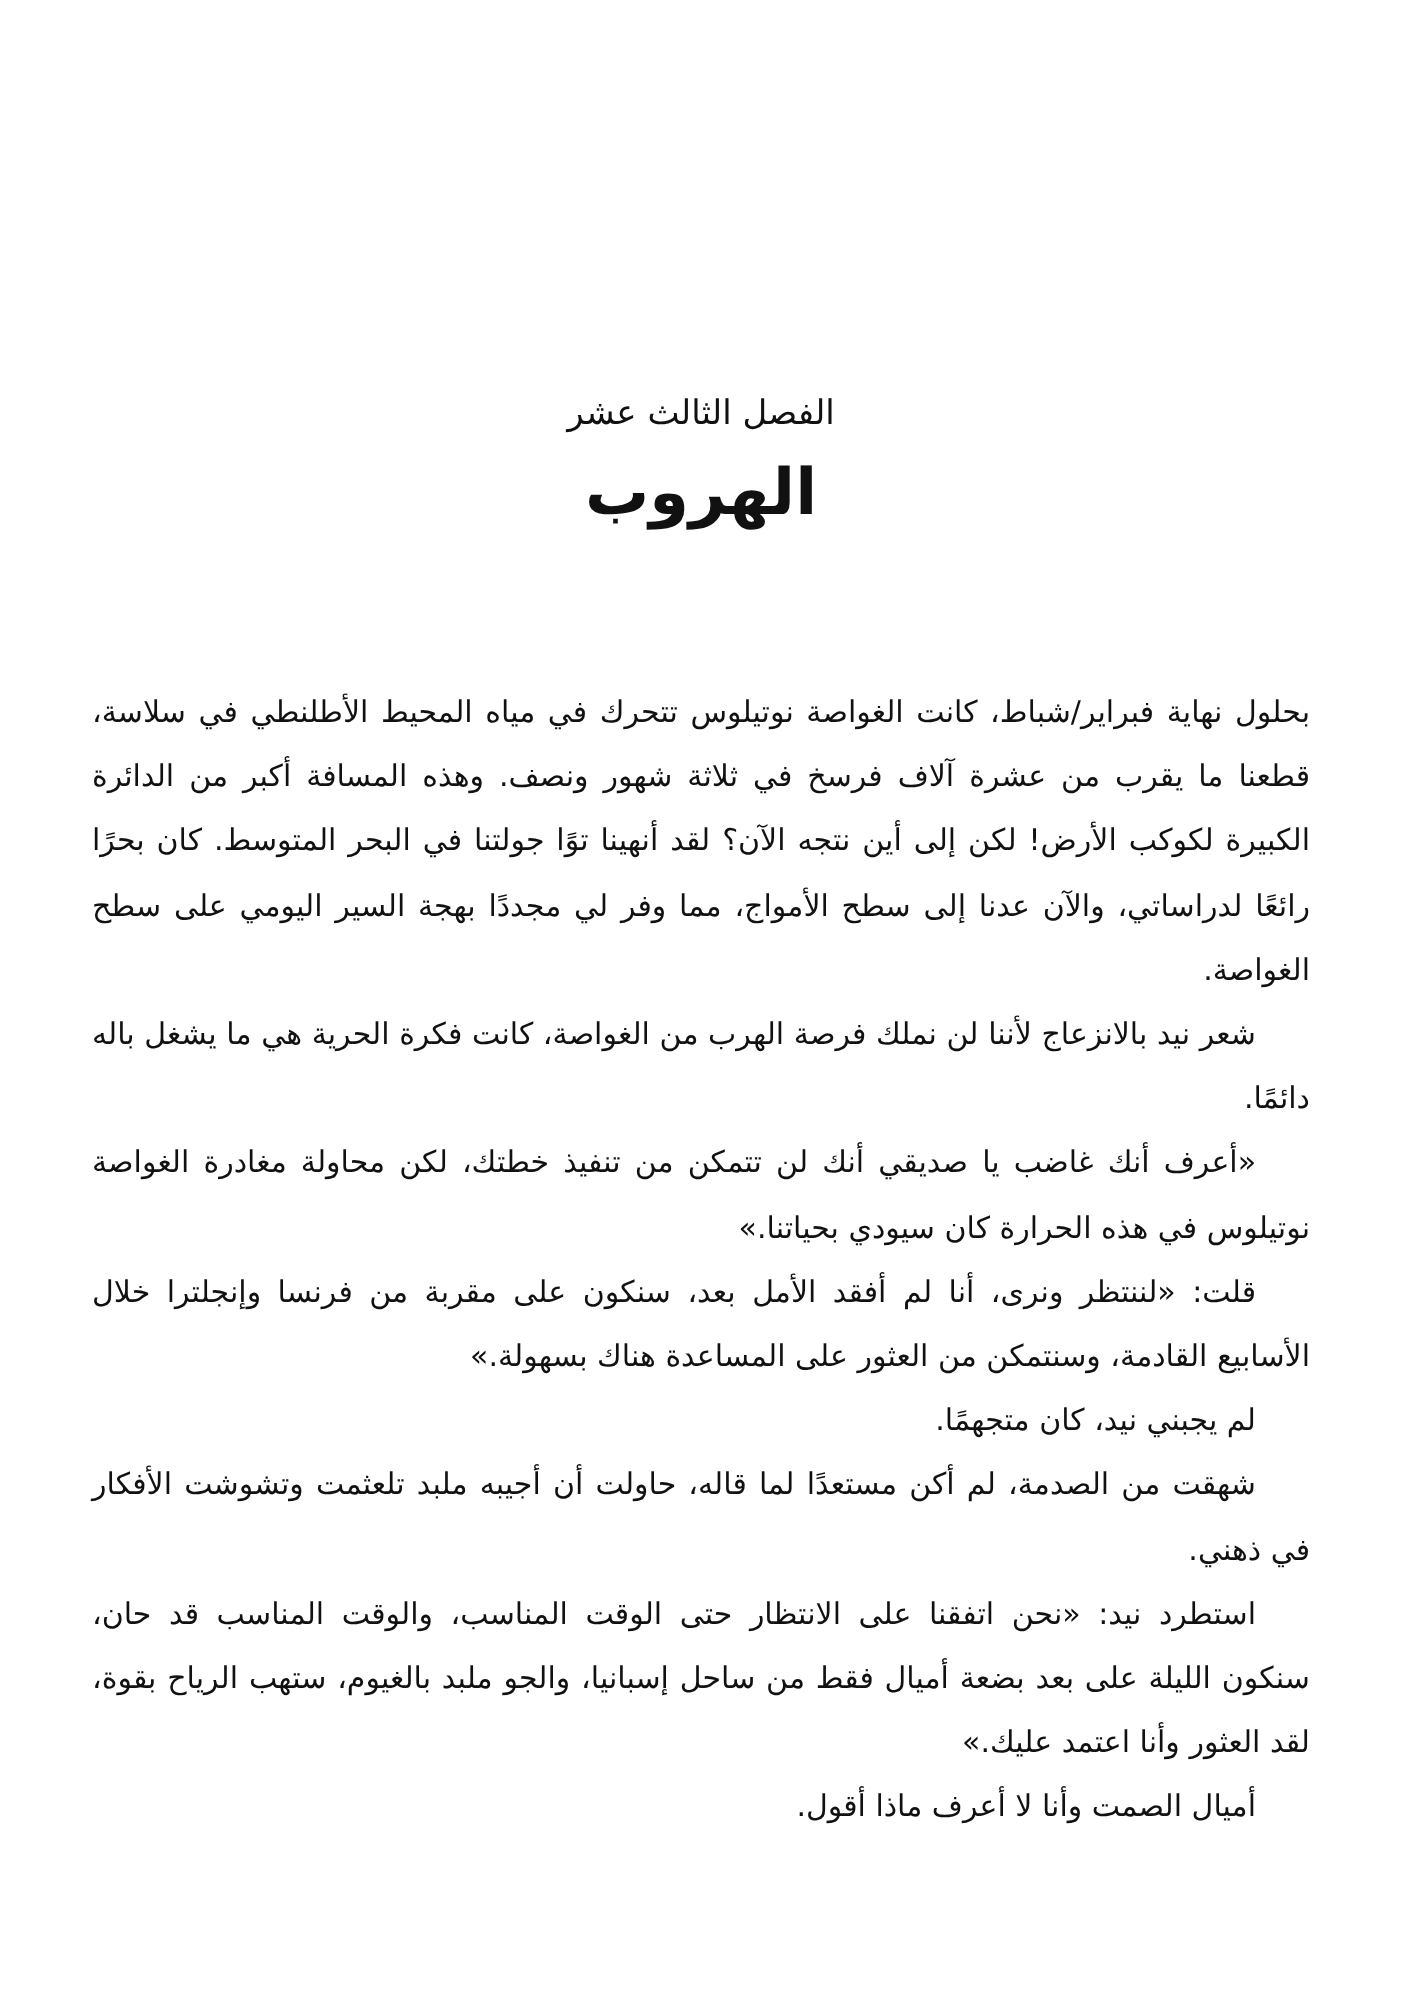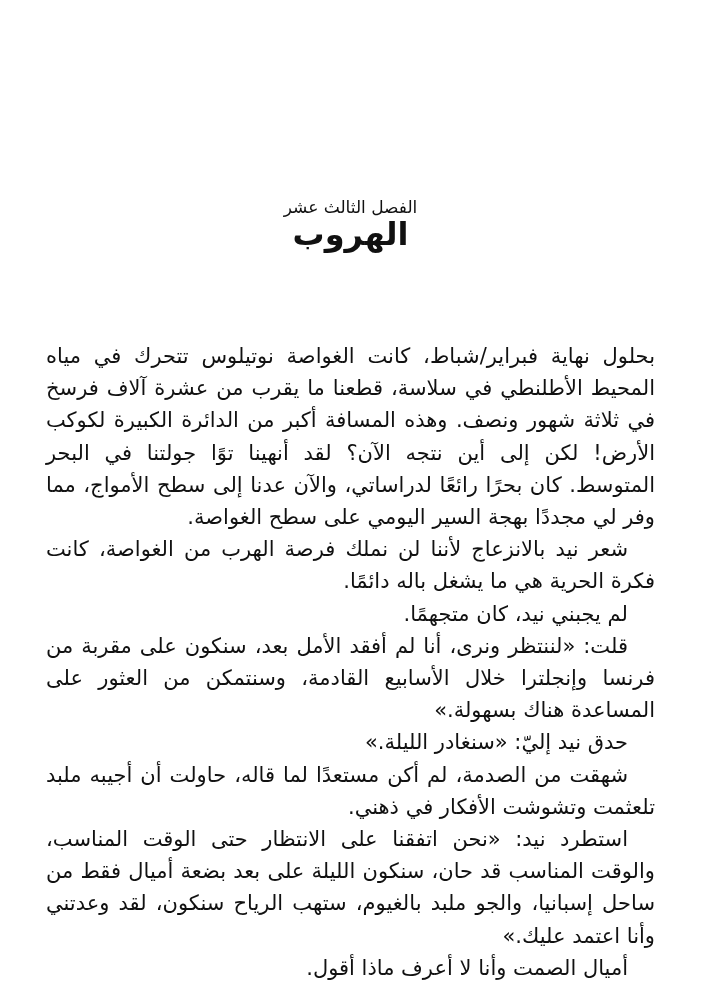--- a/index.html
+++ b/index.html
@@ -41,45 +41,45 @@
       text-align: center;
       font-size: 32px;
       font-weight: bold;
       line-height: 48px;
     }
     .body-text {
       position: absolute;
       top: 340px;
       left: 0;
       right: 0;
-      font-size: 21px;
+      font-size: 15px;
       line-height: 32.2px;
     }
     .para {
       margin: 0;
       text-align: justify;
       text-align-last: right;
     }
     .para.indent {
       text-indent: 27px;
     }
     .para.no-indent {
       text-indent: 0;
     }
   </style>
 </head>
 <body>
 
 <div class="page">
   <div class="chapter-label">الفصل الثالث عشر</div>
-  <h1 class="chapter-title" style="margin:4px;">الهروب</h1>
+  <h1 class="chapter-title" style="margin:16px;">الهروب</h1>
 
   <div class="body-text">
     <p class="para no-indent">بحلول نهاية فبراير/شباط، كانت الغواصة نوتيلوس تتحرك في مياه المحيط الأطلنطي في سلاسة، قطعنا ما يقرب من عشرة آلاف فرسخ في ثلاثة شهور ونصف. وهذه المسافة أكبر من الدائرة الكبيرة لكوكب الأرض! لكن إلى أين نتجه الآن؟ لقد أنهينا توًا جولتنا في البحر المتوسط. كان بحرًا رائعًا لدراساتي، والآن عدنا إلى سطح الأمواج، مما وفر لي مجددًا بهجة السير اليومي على سطح الغواصة.</p>
     <p class="para indent">شعر نيد بالانزعاج لأننا لن نملك فرصة الهرب من الغواصة، كانت فكرة الحرية هي ما يشغل باله دائمًا.</p>
+    <p class="para indent">«أعرف أنك غاضب يا صديقي أنك لن تتمكن من تنفيذ خطتك، لكن محاولة مغادرة الغواصة نوتيلوس في هذه الحرارة كان سيودي بحياتنا.»</p>
+    <p class="para indent">قلت: «لننتظر ونرى، أنا لم أفقد الأمل بعد، سنكون على مقربة من فرنسا وإنجلترا خلال الأسابيع القادمة، وسنتمكن من العثور على المساعدة هناك بسهولة.»</p>
     <p class="para indent">لم يجبني نيد، كان متجهمًا.</p>
-    <p class="para indent">قلت: «لننتظر ونرى، أنا لم أفقد الأمل بعد، سنكون على مقربة من فرنسا وإنجلترا خلال الأسابيع القادمة، وسنتمكن من العثور على المساعدة هناك بسهولة.»</p>
-    <p class="para indent">حدق نيد إليّ: «سنغادر الليلة.»</p>
     <p class="para indent">شهقت من الصدمة، لم أكن مستعدًا لما قاله، حاولت أن أجيبه ملبد تلعثمت وتشوشت الأفكار في ذهني.</p>
-    <p class="para indent">استطرد نيد: «نحن اتفقنا على الانتظار حتى الوقت المناسب، والوقت المناسب قد حان، سنكون الليلة على بعد بضعة أميال فقط من ساحل إسبانيا، والجو ملبد بالغيوم، ستهب الرياح سنكون، لقد وعدتني وأنا اعتمد عليك.»</p>
+    <p class="para indent">استطرد نيد: «نحن اتفقنا على الانتظار حتى الوقت المناسب، والوقت المناسب قد حان، سنكون الليلة على بعد بضعة أميال فقط من ساحل إسبانيا، والجو ملبد بالغيوم، ستهب الرياح بقوة، لقد العثور وأنا اعتمد عليك.»</p>
     <p class="para indent">أميال الصمت وأنا لا أعرف ماذا أقول.</p>
   </div>
 </div>
 
 </body></html>

